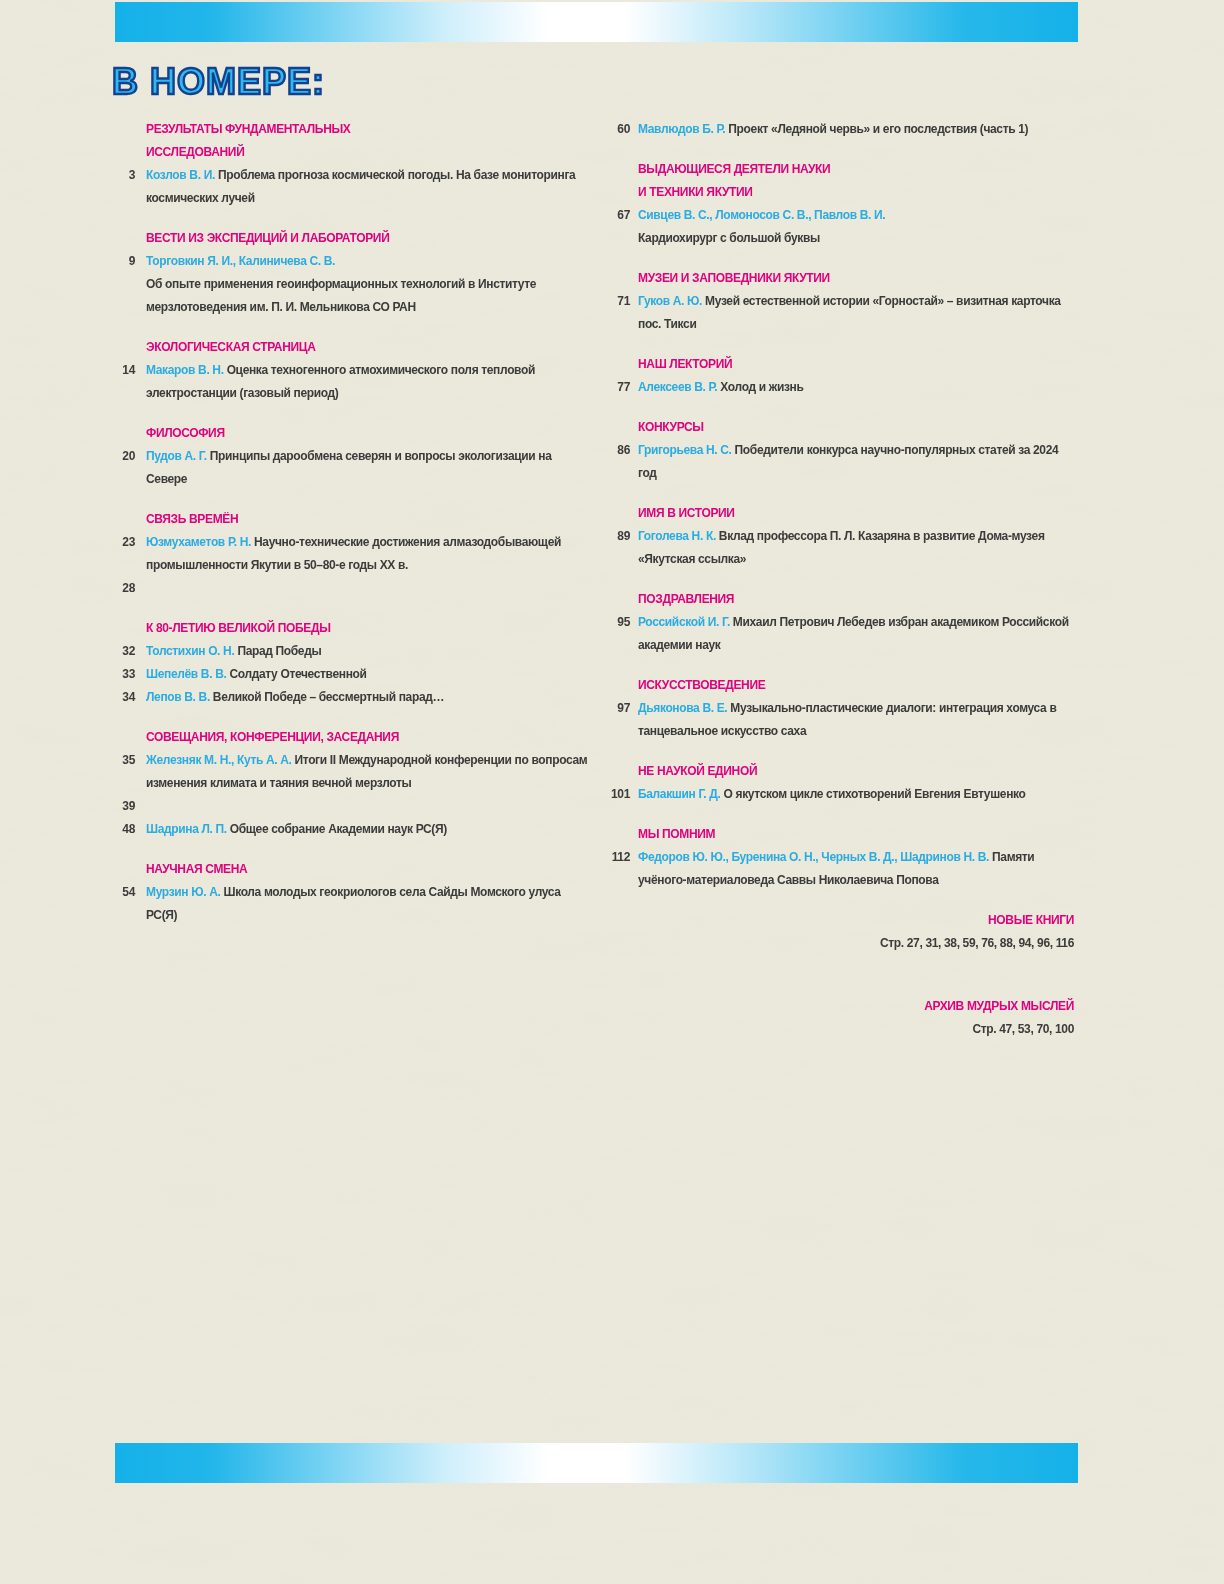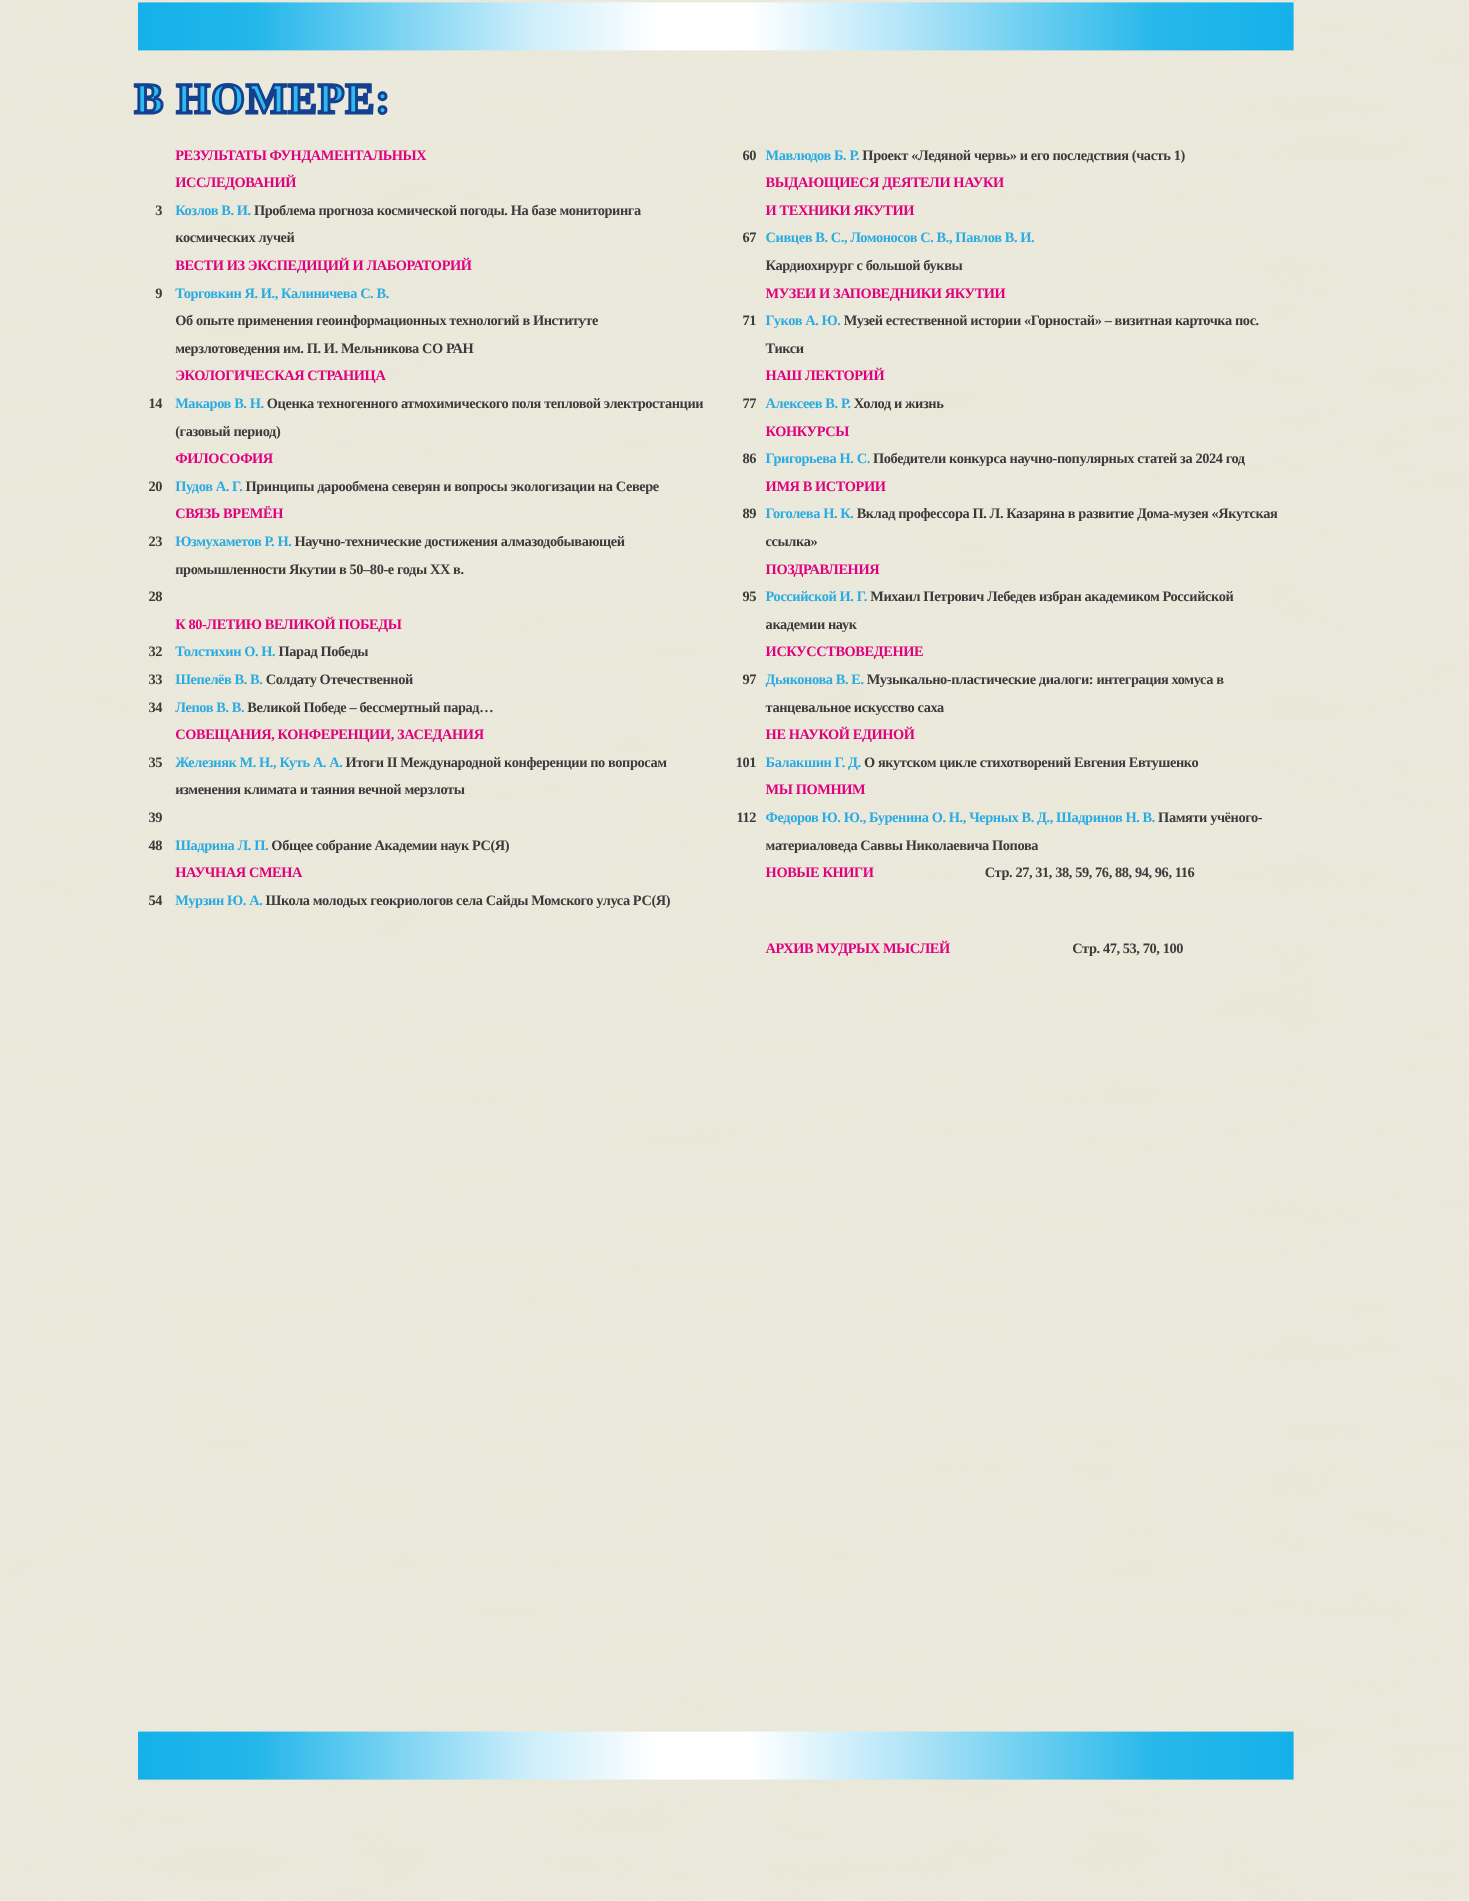--- a/index.html
+++ b/index.html
@@ -5,52 +5,52 @@
   html,body{margin:0;padding:0;background:#ffffff;}
   .page{
     position:relative;
     width:1224px;height:1584px;
     background:#ebe9db;
     overflow:hidden;
     font-family:"Liberation Sans","DejaVu Sans",sans-serif;
     font-weight:bold;
   }
   .grain{position:absolute;left:0;top:0;width:1224px;height:1584px;z-index:0;}
-  .content{position:absolute;left:0;top:0;width:1224px;height:1328px;z-index:1;font-family:Liberation Serif, serif;}
+  .content{position:absolute;left:0;top:0;width:1224px;height:1328px;z-index:1;}
   .bar{
     position:absolute;left:115px;width:963px;height:40px;
     background:linear-gradient(90deg,#14b1e9 0%,#22b6ea 10%,#cdeefb 34%,#ffffff 45%,#ffffff 53%,#b5e6f8 66%,#27b8ea 88%,#14b1e9 100%);
   }
   .bar.top{top:2px;}
   .bar.bottom{top:1443px;}
   .page-title{
     position:absolute;left:112px;top:62px;margin:0;
     font-size:36px;line-height:40px;font-weight:800;letter-spacing:1px;
     color:#2fb9ec;
     -webkit-text-stroke:2.4px #14418f;
     text-shadow:0 0 1px #14418f;
   }
   .cols{position:absolute;top:118px;left:0;width:1224px;}
   .col{position:absolute;top:0;font-size:12px;line-height:23px;letter-spacing:-0.35px;color:#3b3b3b;}
   .col-left{left:96px;width:492px;}
   .col-right{left:586px;width:488px;}
   .section{margin:0;}
-  .section + .section{}
+  .section + .section{margin-top:17px;}
   .section.ref + .section.ref{margin-top:40px;}
   .hdr{color:#e0017e;}
   .col-left .hdr{margin-left:50px;}
   .col-right .hdr{margin-left:52px;}
   .entry{display:flex;align-items:flex-start;}
   .num{flex:none;text-align:right;color:#3b3b3b;}
   .col-left .num{width:39px;margin-right:11px;}
   .col-right .num{width:44px;margin-right:8px;}
   .body{flex:1 1 auto;min-width:0;}
   .authors{color:#2aabe2;}
   .ttl{color:#3b3b3b;}
-  .ref-row{display:flex;align-items:flex-end;}
+  .ref-row{display:flex;align-items:flex-end;flex-direction:column;}
   .col-right .ref-row{margin-left:52px;}
   .ref-pages{flex:1 1 auto;margin-left:14px;text-align:center;color:#3b3b3b;}
 </style>
 </head>
 <body>
 
 <div class="page">
   <svg class="grain" width="1224" height="1584" viewBox="0 0 1224 1584" preserveAspectRatio="none" aria-hidden="true">
     <defs>
       <filter id="paperGrain" x="0" y="0" width="100%" height="100%">

